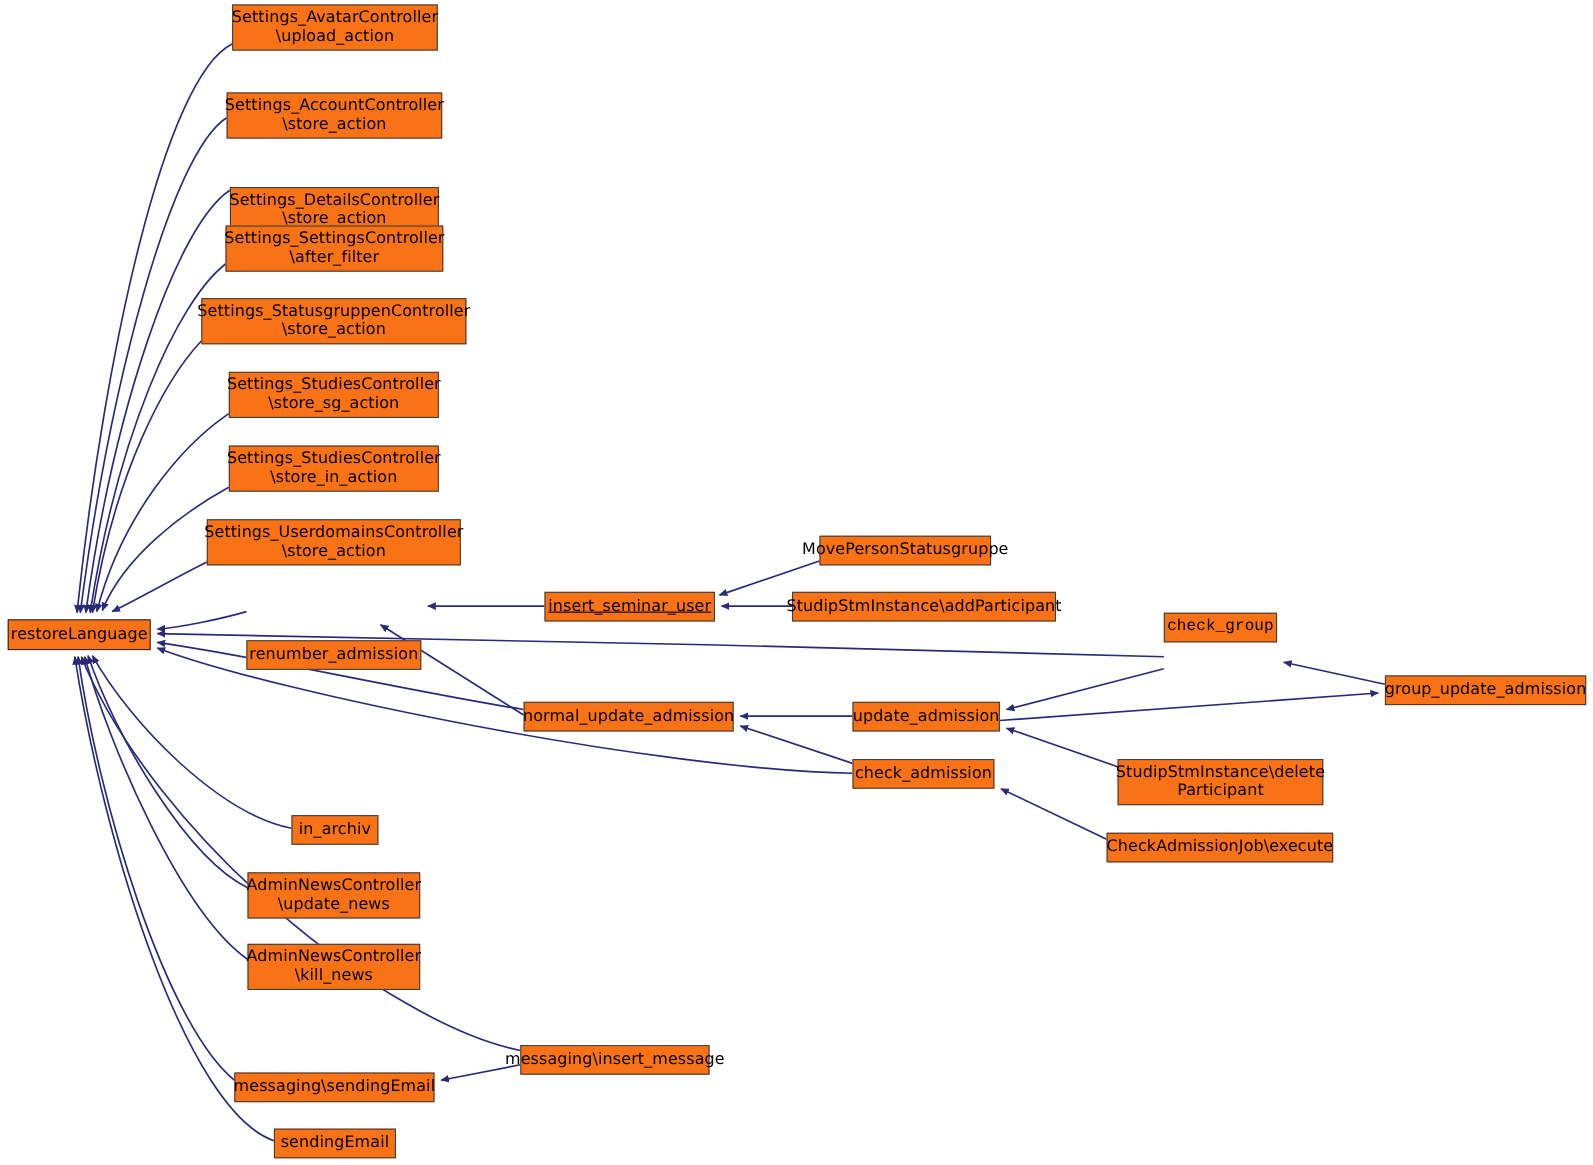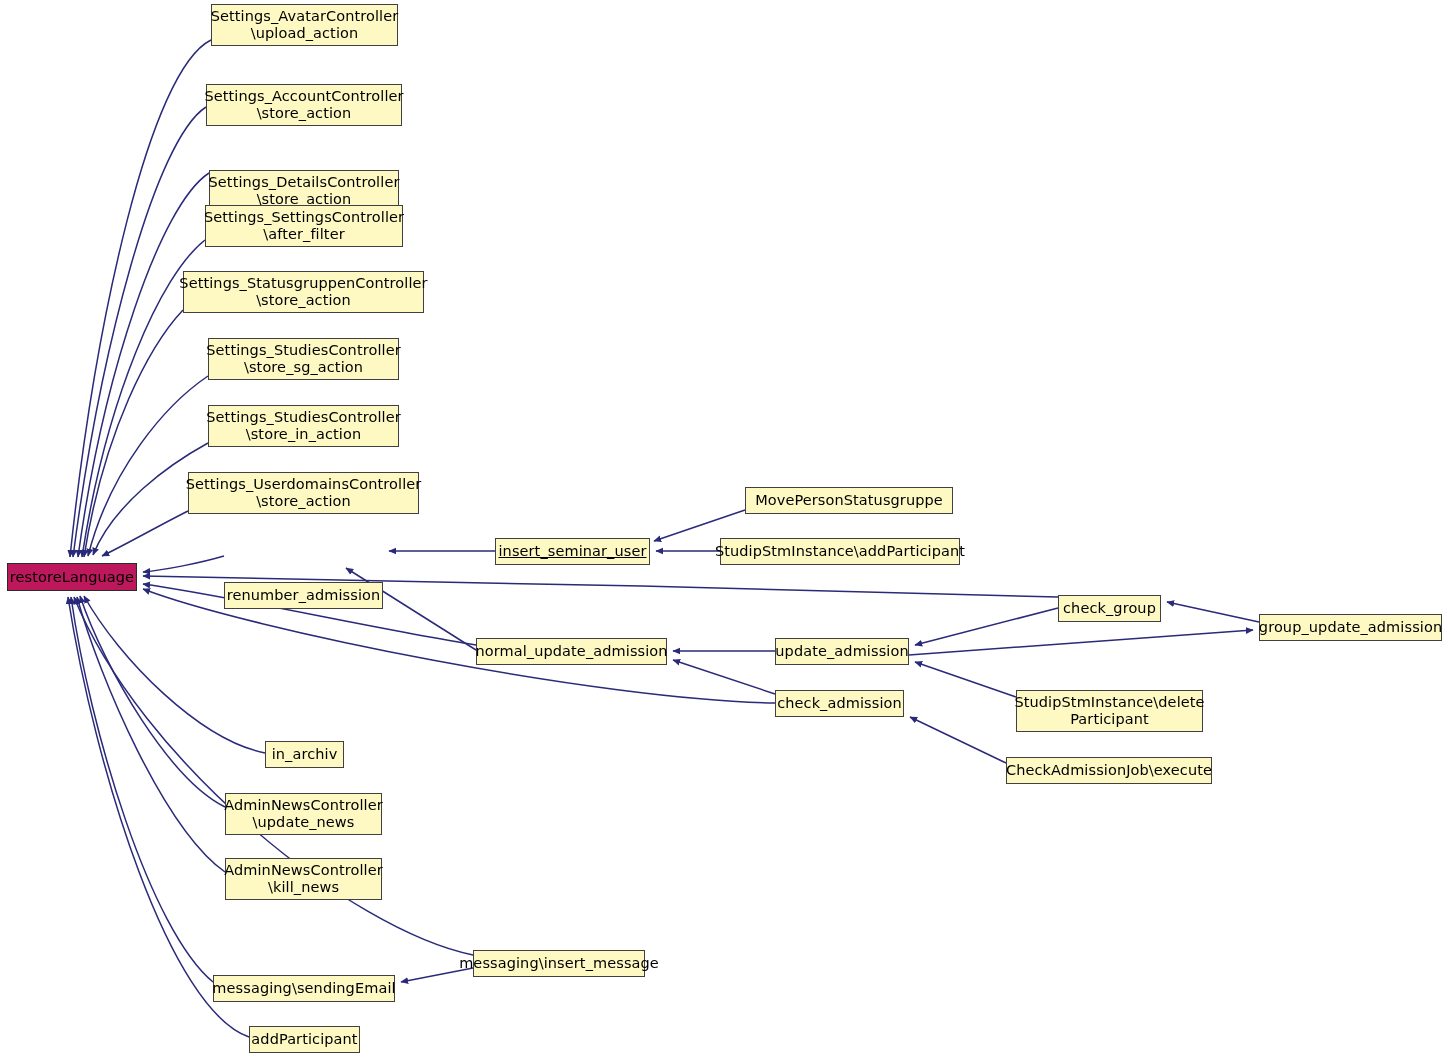--- a/index.html
+++ b/index.html
@@ -20,34 +20,34 @@
     left: 0;
     top: 0;
     width: 1448px;
     height: 1059px;
     pointer-events: none;
   }
   .node {
     position: absolute;
     box-sizing: border-box;
     border: 1px solid #404040;
-    background: #fef9c3;
+    background: #f97316;
     color: #000000;
     display: flex;
     align-items: center;
     justify-content: center;
     text-align: center;
     font-size: 14.5px;
     line-height: 17px;
     letter-spacing: 0.1px;
     white-space: pre-line;
     z-index: 3;
   }
   .node.highlight {
-    background: #be185d;
+    background: #f97316;
     border-color: #2b2b2b;
   }
 </style>
 </head>
 <body>
 
 <div id="canvas">
   <svg id="edges" viewBox="0 0 1448 1059">
     <defs>
       <marker id="arrow" viewBox="0 0 10 10" refX="9.2" refY="5" markerWidth="5.2" markerHeight="5.2" orient="auto-start-reverse">
@@ -100,32 +100,32 @@
       <div class="node" style="left: 183px; top: 271px; width: 241px; height: 42px;">Settings_StatusgruppenController
 \store_action</div>
       <div class="node" style="left: 208px; top: 338px; width: 191px; height: 42px;">Settings_StudiesController
 \store_sg_action</div>
       <div class="node" style="left: 208px; top: 405px; width: 191px; height: 42px;">Settings_StudiesController
 \store_in_action</div>
       <div class="node" style="left: 188px; top: 472px; width: 231px; height: 42px; text-align: center;">Settings_UserdomainsController
 \store_action</div>
       <div class="node" style="left: 224px; top: 538px; width: 159px; height: 27px; margin-top: 44px;">renumber_admission</div>
       <div class="node" style="left: 495px; top: 538px; width: 155px; height: 27px; text-decoration: underline;">insert_seminar_user</div>
-      <div class="node" style="left: 745px; top: 487px; width: 208px; height: 27px;">MovePersonStatusgruppe</div>
+      <div class="node" style="left: 745px; top: 487px; width: 156px; height: 27px;">MovePersonStatusgruppe</div>
       <div class="node" style="left: 720px; top: 538px; width: 240px; height: 27px;">StudipStmInstance\addParticipant</div>
       <div class="node" style="left: 476px; top: 638px; width: 191px; height: 27px;">normal_update_admission</div>
       <div class="node" style="left: 775px; top: 638px; width: 134px; height: 27px;">update_admission</div>
       <div class="node" style="left: 775px; top: 690px; width: 129px; height: 27px;">check_admission</div>
-      <div class="node" style="left: 1058px; top: 595px; width: 103px; height: 27px;">check_group</div>
+      <div class="node" style="left: 1058px; top: 557px; width: 103px; height: 27px; font-family: Liberation Mono, monospace;">check_group</div>
       <div class="node" style="left: 1259px; top: 614px; width: 183px; height: 27px;">group_update_admission</div>
       <div class="node" style="left: 1016px; top: 690px; width: 187px; height: 42px;">StudipStmInstance\delete
 Participant</div>
       <div class="node" style="left: 1006px; top: 757px; width: 206px; height: 27px;">CheckAdmissionJob\execute</div>
       <div class="node" style="left: 265px; top: 741px; width: 79px; height: 27px;">in_archiv</div>
       <div class="node" style="left: 225px; top: 793px; width: 157px; height: 42px;">AdminNewsController
 \update_news</div>
       <div class="node" style="left: 225px; top: 858px; width: 157px; height: 42px;">AdminNewsController
 \kill_news</div>
       <div class="node" style="left: 473px; top: 950px; width: 172px; height: 27px;">messaging\insert_message</div>
       <div class="node" style="left: 213px; top: 975px; width: 182px; height: 27px; text-align: center;">messaging\sendingEmail</div>
-      <div class="node" style="left: 249px; top: 1026px; width: 111px; height: 27px;">addParticipant</div>
+      <div class="node" style="left: 249px; top: 1026px; width: 111px; height: 27px;">sendingEmail</div>
     </div>
 </div>
 
 </body></html>

